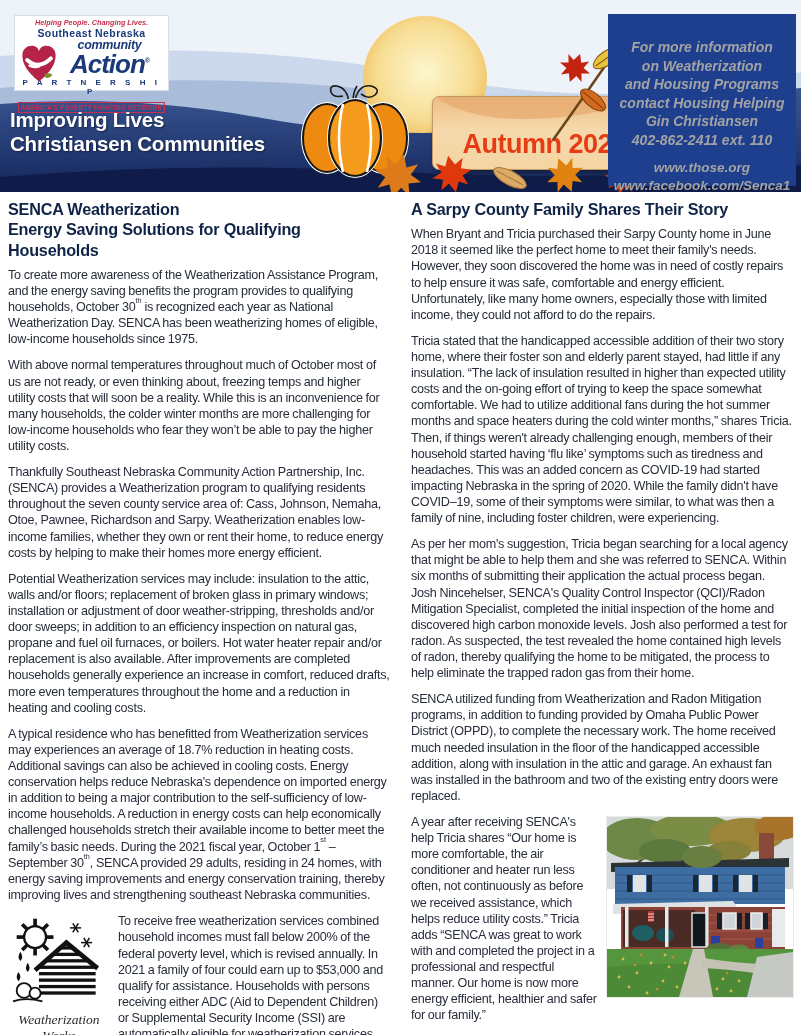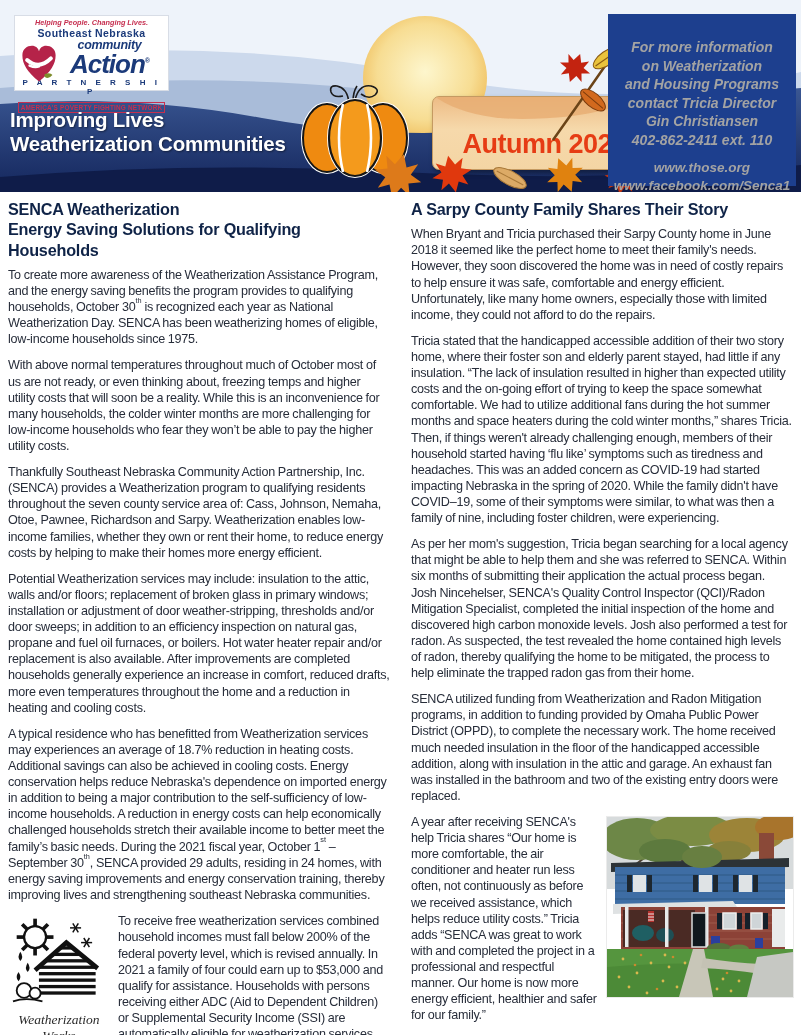--- a/index.html
+++ b/index.html
@@ -159,33 +159,33 @@
       <g transform="translate(622,30) rotate(8) scale(1.1)">
           <use href="#maple" xlink:href="#maple" fill="#c2330f"></use>
         </g>
     </svg>
 
     <div class="info-box">
       <div>
           <div class="info-line">For more information</div>
           <div class="info-line">on Weatherization</div>
           <div class="info-line">and Housing Programs</div>
-          <div class="info-line">contact Tricia Director</div>
+          <div class="info-line">contact Housing Helping</div>
           <div class="info-line">Gin Christiansen</div>
           <div class="info-line">402-862-2411 ext. 110</div>
         </div>
       <div class="info-links">
         <div class="info-link">www.those.org</div>
         <div class="info-link">www.facebook.com/Senca1</div>
       </div>
     </div>
 
     <div class="motto">
         <div class="motto-line">Improving Lives</div>
-        <div class="motto-line">Weatherization Communities</div>
+        <div class="motto-line">Christiansen Communities</div>
       </div>
   </div>
 
   <div class="content">
 
     <div class="col">
       <h2 class="section">
         <span>SENCA Weatherization</span><br>
         <span>Energy Saving Solutions for Qualifying Households</span>
       </h2>

